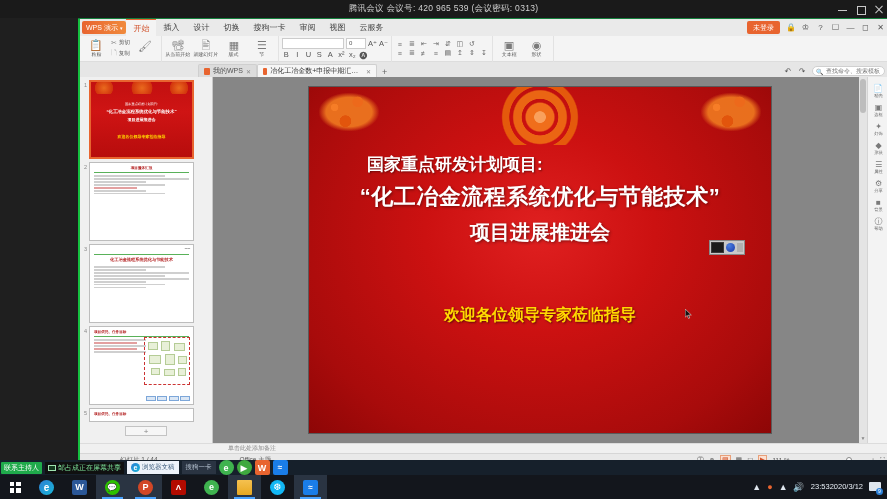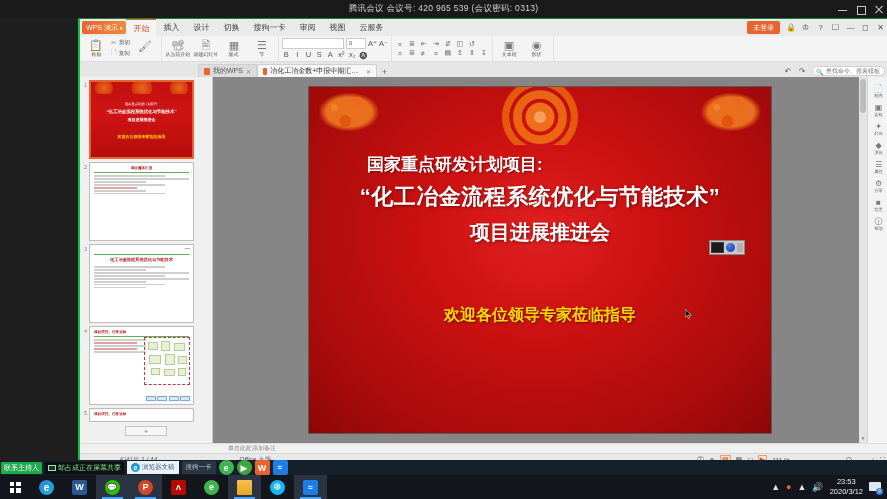--- a/index.html
+++ b/index.html
@@ -285,21 +285,21 @@
   .ic-word { background:#2b5797; }
   .ic-wechat { border-radius:50%; background:#2dc100; font-size:8px; }
   .ic-ppt { border-radius:50%; background:#d24726; }
   .ic-pdf { background:#b30b00; font-size:8px; }
   .ic-360 { border-radius:50%; background:#3fb34f; }
   .ic-folder { background:linear-gradient(180deg,#f5c150,#e8a820); border-radius:1px; }
   .ic-qq { border-radius:50%; background:#12b7f5; }
   .ic-tm { background:#1a7de8; font-size:8px; }
   #tray { margin-left:auto; display:flex; align-items:center; gap:6px; padding-right:5px; }
   .tray-ico { font-size:9px; color:#dfe6ee; cursor:default; }
-  #clock { display:flex; flex-direction:column; align-items:center; color:#e8eef5; font-size:7.5px; line-height:10px; cursor:default;justify-content:center; }
+  #clock { display:flex; flex-direction:row; align-items:center; color:#e8eef5; font-size:7.5px; line-height:10px; cursor:default;justify-content:center; }
   #notif { position:relative; width:13px; height:13px; cursor:default; }
   #notif .bubble { position:absolute; left:0; top:1px; width:12px; height:9px; background:#dfe6ee; border-radius:1px; }
   #notif .cnt { position:absolute; right:-1px; bottom:-1px; width:7px; height:7px; border-radius:50%; background:#2e82d8;
                 color:#fff; font-size:5px; display:flex; align-items:center; justify-content:center; }
 </style>
 </head>
 <body>
 
 <div id="meeting-window">
 

